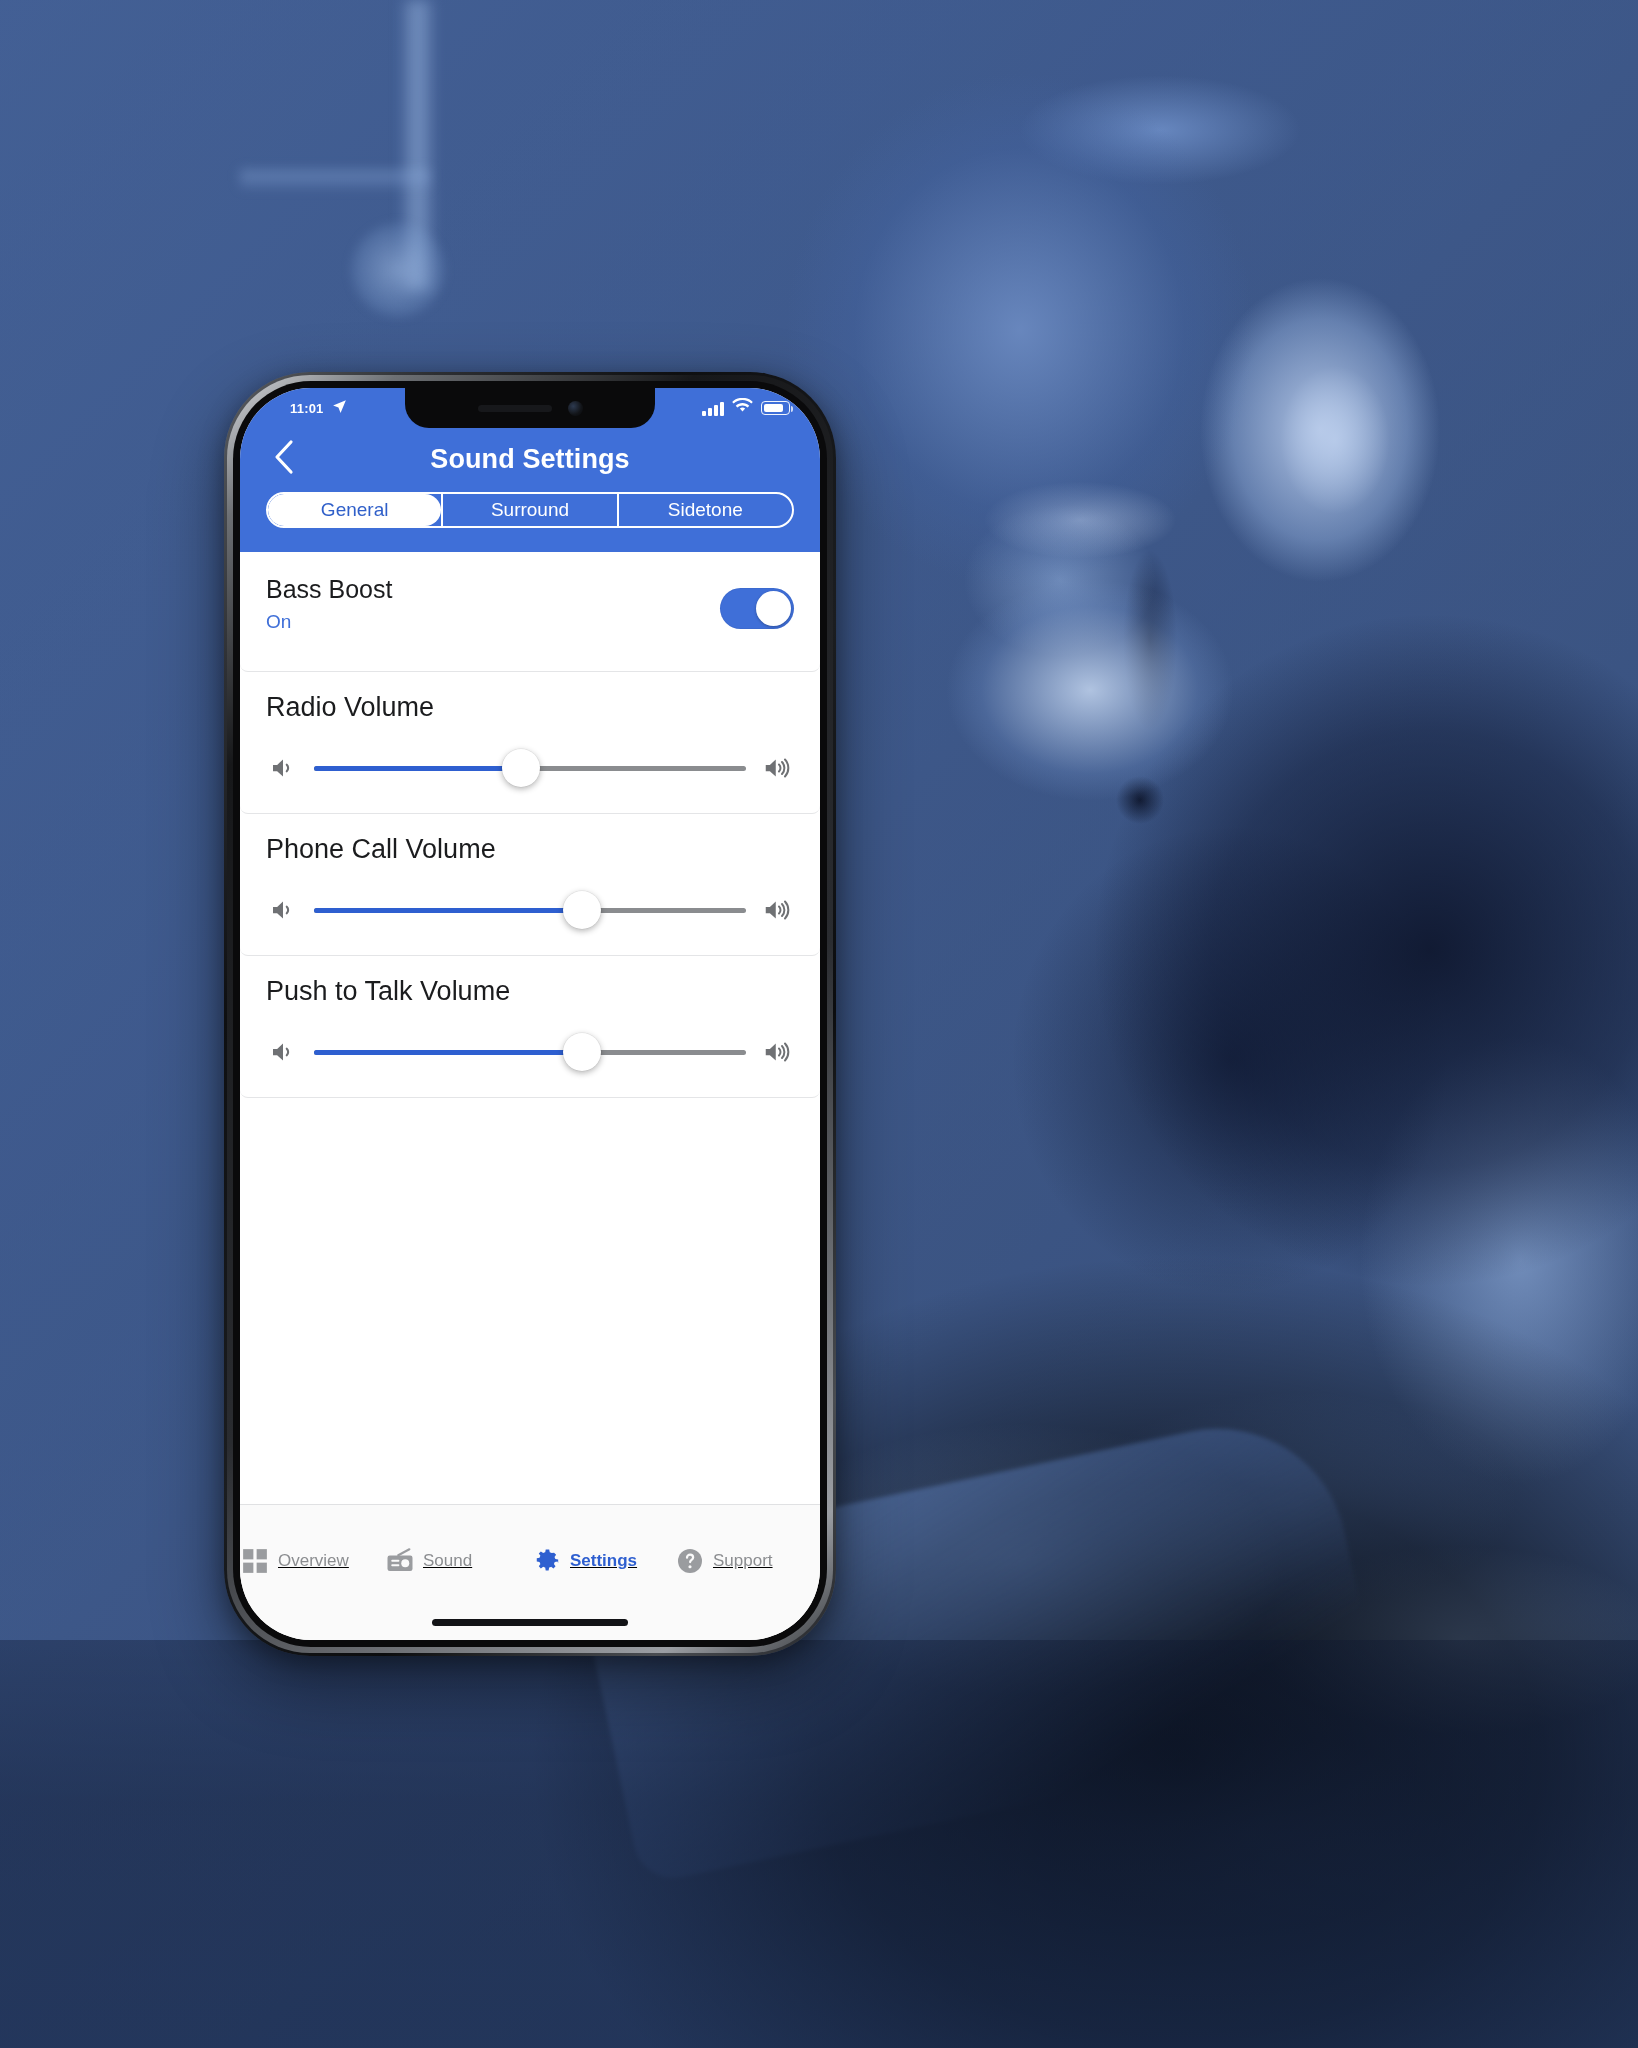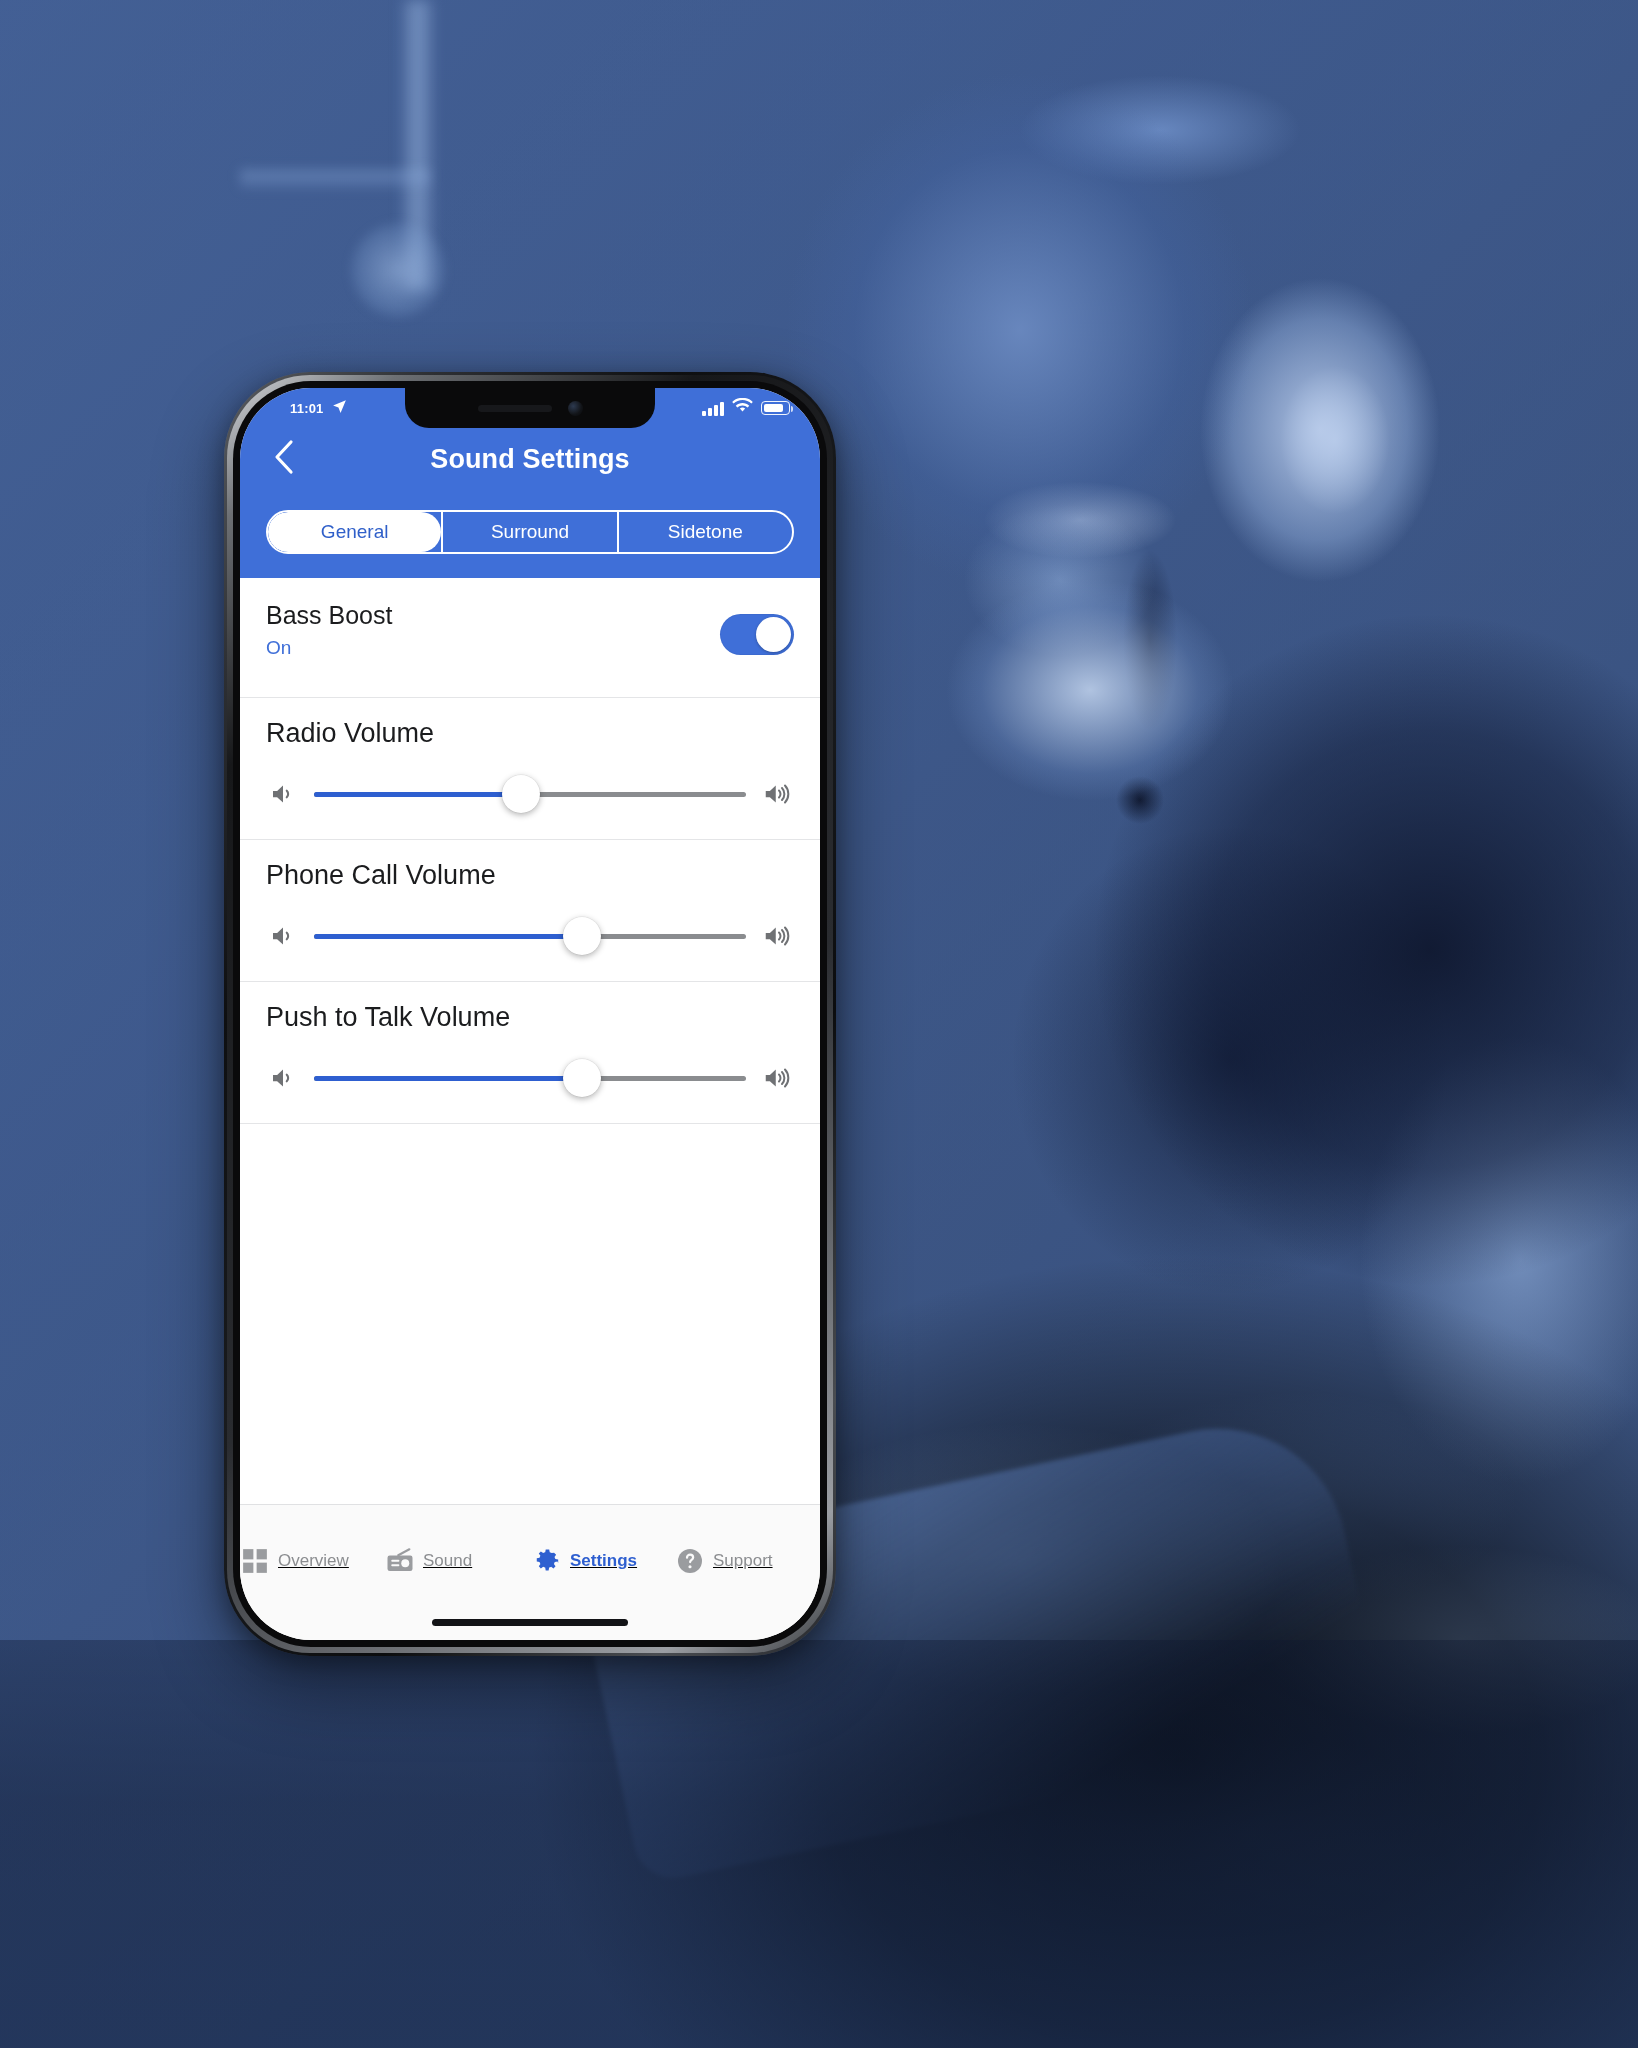--- a/index.html
+++ b/index.html
@@ -131,34 +131,34 @@
   .battery:after{ content:""; position:absolute; right:-4px; top:4px; width:2.4px; height:6px;
     background:rgba(255,255,255,.75); border-radius:0 2px 2px 0; }
 
   
   .header{ background:#3f6fd8; flex:none; padding:0 0 24px 0; }
   .nav-row{ position:relative; height:62px; display:flex; align-items:center; }
   .back-btn{ position:absolute; left:22px; top:50%; transform:translateY(-50%);
     width:44px; height:44px; display:flex; align-items:center; justify-content:center; cursor:pointer; }
   .nav-title{ width:100%; text-align:center; color:#fff; font-size:27px; font-weight:700; letter-spacing:.1px;}
   .segmented{
-    margin:20px 26px 0 26px; height:44px; border:2px solid #fff; border-radius:22px;
+    margin:2px 26px 0 26px; height:36px; border:2px solid #fff; border-radius:22px;
     display:flex; overflow:hidden;
   }
   .seg{
     flex:1; display:flex; align-items:center; justify-content:center;
     color:#fff; font-size:19px; font-weight:400; cursor:pointer;
     border-left:2px solid #fff;
   }
   .seg:first-child{ border-left:none; }
   .seg.active{ background:#fff; color:#2f5fc9; border-radius:20px; }
 
   
   .content{ flex:1; background:#fff; overflow:hidden; }
-  .row{ padding:0 26px; border-bottom:1px solid #e4e5e7; }
+  .row{ padding:0 26px; border-bottom:1px solid #e4e5e7;border-radius:8px; }
   .row:last-of-type{ }
   .toggle-row{ display:flex; align-items:flex-start; justify-content:space-between;
     padding-top:22px; padding-bottom:28px; min-height:120px; }
   .toggle-texts .t-title{ font-size:25px; color:#1b1c1e; font-weight:400; line-height:1.25; }
   .toggle-texts .t-sub{ font-size:19px; color:#3f6fd8; margin-top:6px; }
   .switch{ width:74px; height:41px; border-radius:21px; background:#3f6fd8;
     position:relative; margin-top:14px; cursor:pointer; flex:none;
     box-shadow:inset 0 0 0 1px rgba(0,0,0,.04); }
   .switch .knob{ position:absolute; top:3px; right:3px; width:35px; height:35px;
     border-radius:50%; background:#fff; box-shadow:0 1px 3px rgba(0,0,0,.28); }

